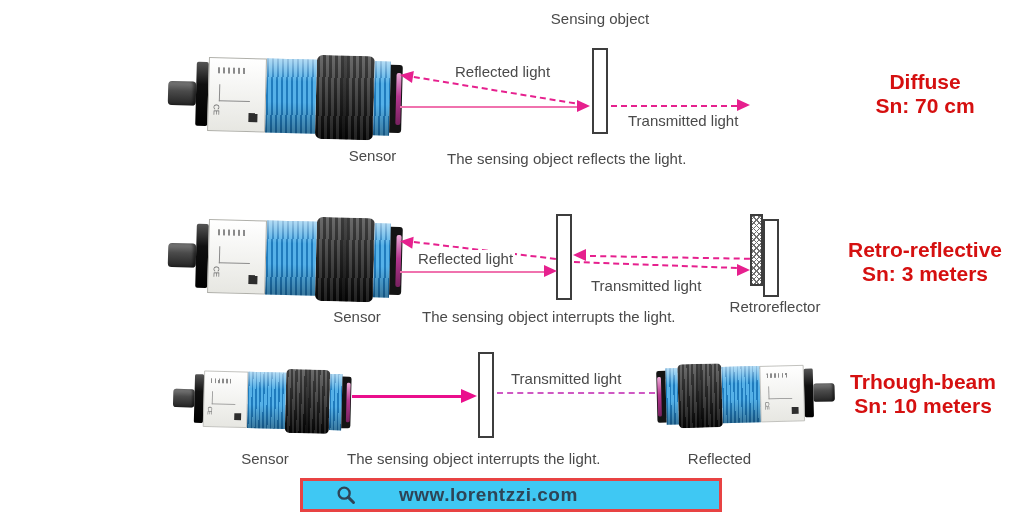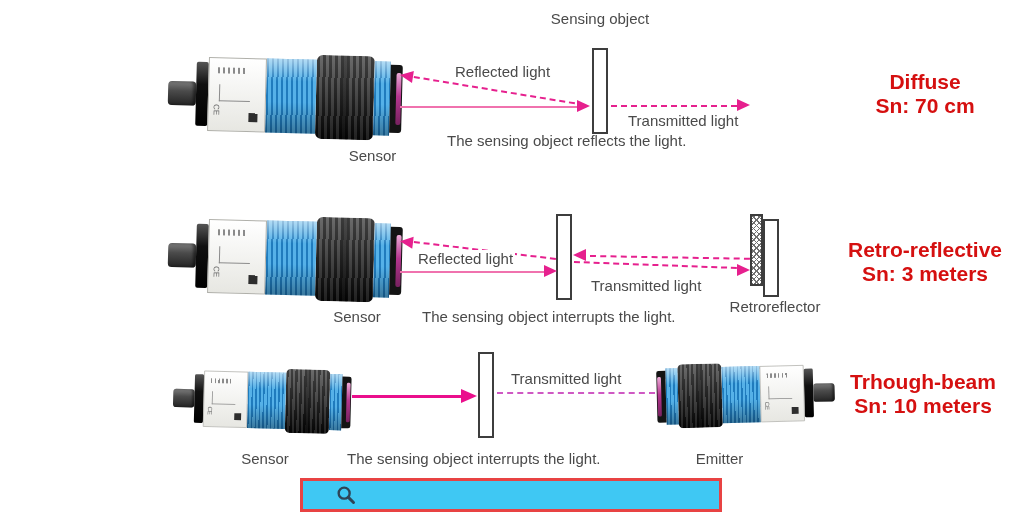--- a/index.html
+++ b/index.html
@@ -97,21 +97,21 @@
   <div class="line solid" style="left:400px;top:106px;width:185px;"></div>
   <div class="line dashed" style="left:414px;top:76px;width:173px;transform:rotate(9.3deg);"></div>
   <div class="arrow l" style="left:400px;top:70px;transform:rotate(9deg);"></div>
   <div class="arrow r" style="left:577px;top:100px;"></div>
   <div class="line dashed" style="left:611px;top:105px;width:126px;"></div>
   <div class="arrow r" style="left:737px;top:99px;"></div>
 
   <div class="glabel" style="left:455px;top:63px;">Reflected light</div>
   <div class="glabel" style="left:628px;top:112px;">Transmitted light</div>
   <div class="glabel c" style="left:330px;top:147px;width:85px;">Sensor</div>
-  <div class="glabel" style="left:447px;top:132px;">The sensing object reflects the light.</div>
+  <div class="glabel" style="left:447px;top:150px;">The sensing object reflects the light.</div>
 
   <div class="type-label" style="left:815px;top:70px;">
     <div>Diffuse</div>
     <div>Sn: 70 cm</div>
   </div>
 
   <div class="sensor" style="left:168px;top:216px;transform:rotate(1.5deg);">
     <div class="seg plug"></div>
     <div class="seg cap"></div>
     <div class="seg band">
@@ -187,29 +187,30 @@
     <div class="seg rib b1"></div>
     <div class="seg nut"></div>
     <div class="seg rib b2"></div>
     <div class="seg face">
         <div class="lens"></div>
       </div>
   </div>
 
   <div class="glabel c" style="left:225px;top:450px;width:80px;">Sensor</div>
   <div class="glabel" style="left:347px;top:450px;">The sensing object interrupts the light.</div>
-  <div class="glabel c" style="left:677px;top:450px;width:85px;">Emitter</div>
+  <div class="glabel c" style="left:677px;top:450px;width:85px;">Reflected</div>
 
   <div class="type-label" style="left:813px;top:370px;">
     <div>Trhough-beam</div>
     <div>Sn: 10 meters</div>
   </div>
 
   <div class="banner">
     <span style="display:flex;">
       <svg width="22" height="22" viewBox="0 0 24 24">
         <circle cx="10" cy="10" r="6" fill="none" stroke="#2e4557" stroke-width="2.6"></circle>
         <line x1="14.6" y1="14.6" x2="20.2" y2="20.2" stroke="#2e4557" stroke-width="3.2" stroke-linecap="round"></line>
       </svg>
     </span>
+    <span class="banner-text">www.lorentzzi.com</span>
   </div>
 
 </div>
 
 </body></html>

